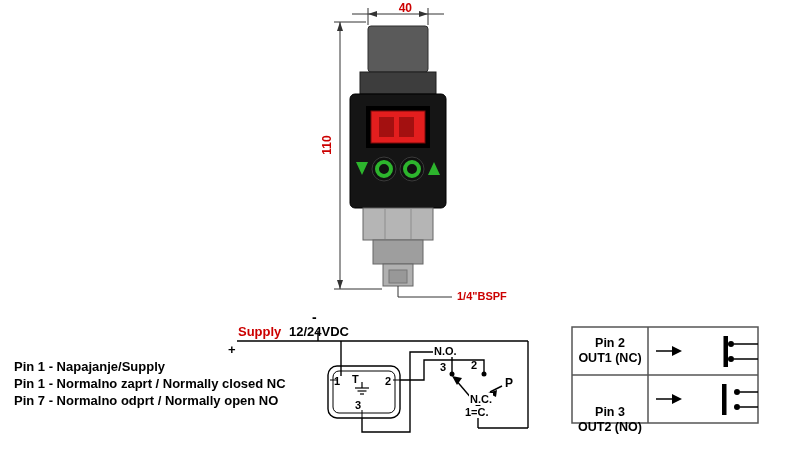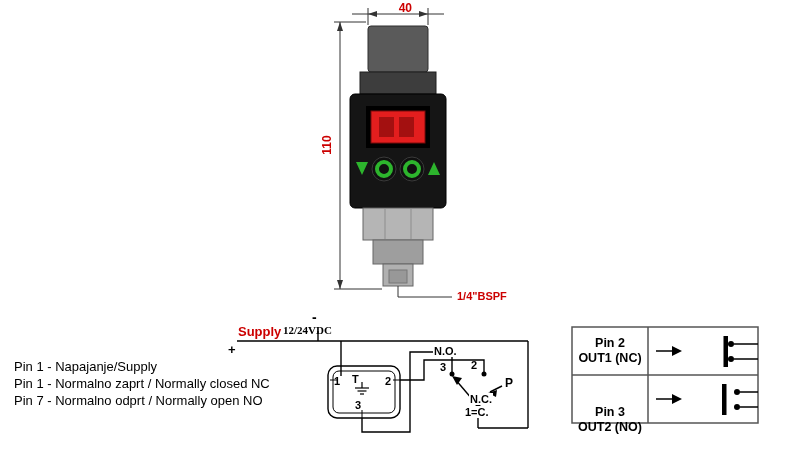--- a/index.html
+++ b/index.html
@@ -8,21 +8,21 @@
     font-family:"Liberation Sans", sans-serif;overflow:hidden;
   }
   svg{position:absolute;left:0;top:0;}
   .txt{position:absolute;white-space:nowrap;color:#000;}
   .b{font-weight:bold;}
   .red{color:var(--accent_red,#cc0000);}
   .dim{font-size:12px;font-weight:bold;color:var(--accent_red,#cc0000);}
   .rot{transform:rotate(-90deg);transform-origin:center center;text-align:center;}
   .small{font-size:11px;}
   .wlbl{background:#fff;padding:0 1px;}
-  .pin-desc{position:absolute;left:14px;top:358px;font-size:13px;font-weight:normal;line-height:17px;color:#000;}
+  .pin-desc{position:absolute;left:14px;top:358px;font-size:13px;font-weight:bold;line-height:17px;color:#000;}
   .tbl-cell{
     position:absolute;width:72px;height:40px;display:flex;flex-direction:column;
     align-items:center;justify-content:center;font-size:12.5px;font-weight:bold;line-height:15px;
   }
 </style>
 </head>
 <body>
 
 <div class="stage">
 
@@ -135,21 +135,21 @@
     </g>
   </svg>
 
   <div class="txt dim" style="left:384px;top:1px;width:28px;text-align:right;">40</div>
 
   <div class="txt dim rot" style="left:305px;top:138px;width:44px;">110</div>
 
   <div class="txt red b" style="left:457px;top:290px;font-size:11px;">1/4"BSPF</div>
 
   <div class="txt red b" style="left:238px;top:324px;font-size:13px;">Supply</div>
-  <div class="txt b" style="left:283px;top:324px;font-size:11px;font-family:Liberation Serif, serif;">12/24VDC</div>
+  <div class="txt b" style="left:289px;top:324px;font-size:13px;">12/24VDC</div>
   <div class="txt b" style="left:312px;top:309px;font-size:14px;">-</div>
   <div class="txt b" style="left:228px;top:342px;font-size:13px;">+</div>
 
   <div class="txt b small" style="left:334px;top:375px;">1</div>
   <div class="txt b small" style="left:352px;top:373px;">T</div>
   <div class="txt b small" style="left:385px;top:375px;">2</div>
   <div class="txt b small" style="left:355px;top:399px;">3</div>
 
   <div class="txt b small wlbl" style="left:433px;top:345px;">N.O.</div>
   <div class="txt b small wlbl" style="left:469px;top:345px;margin-top:48px;">N.C.</div>

